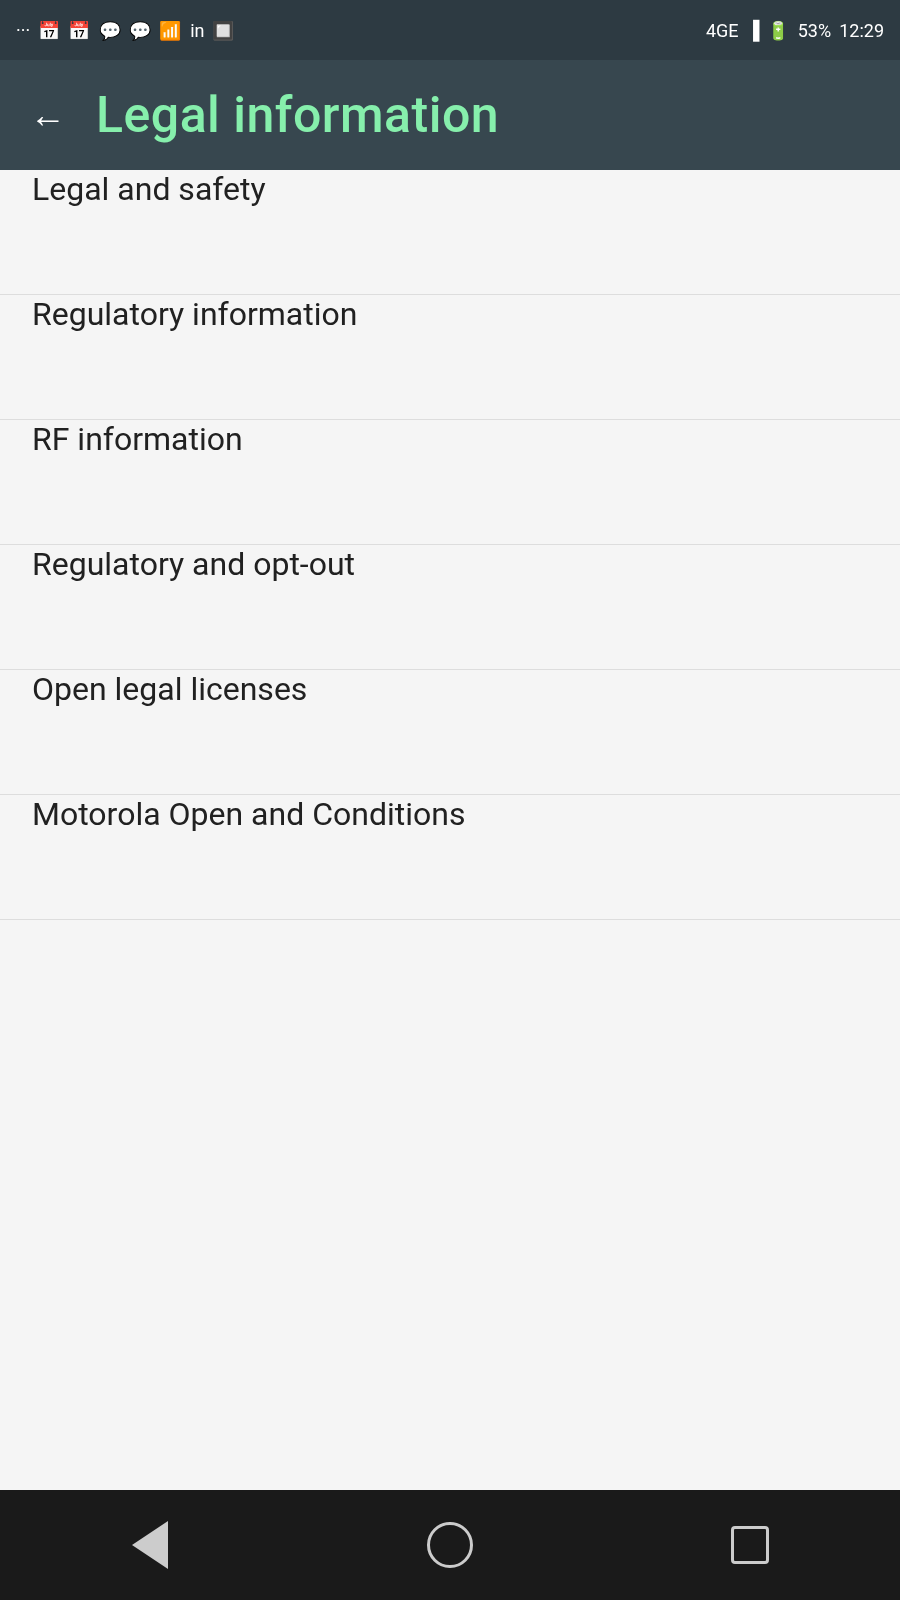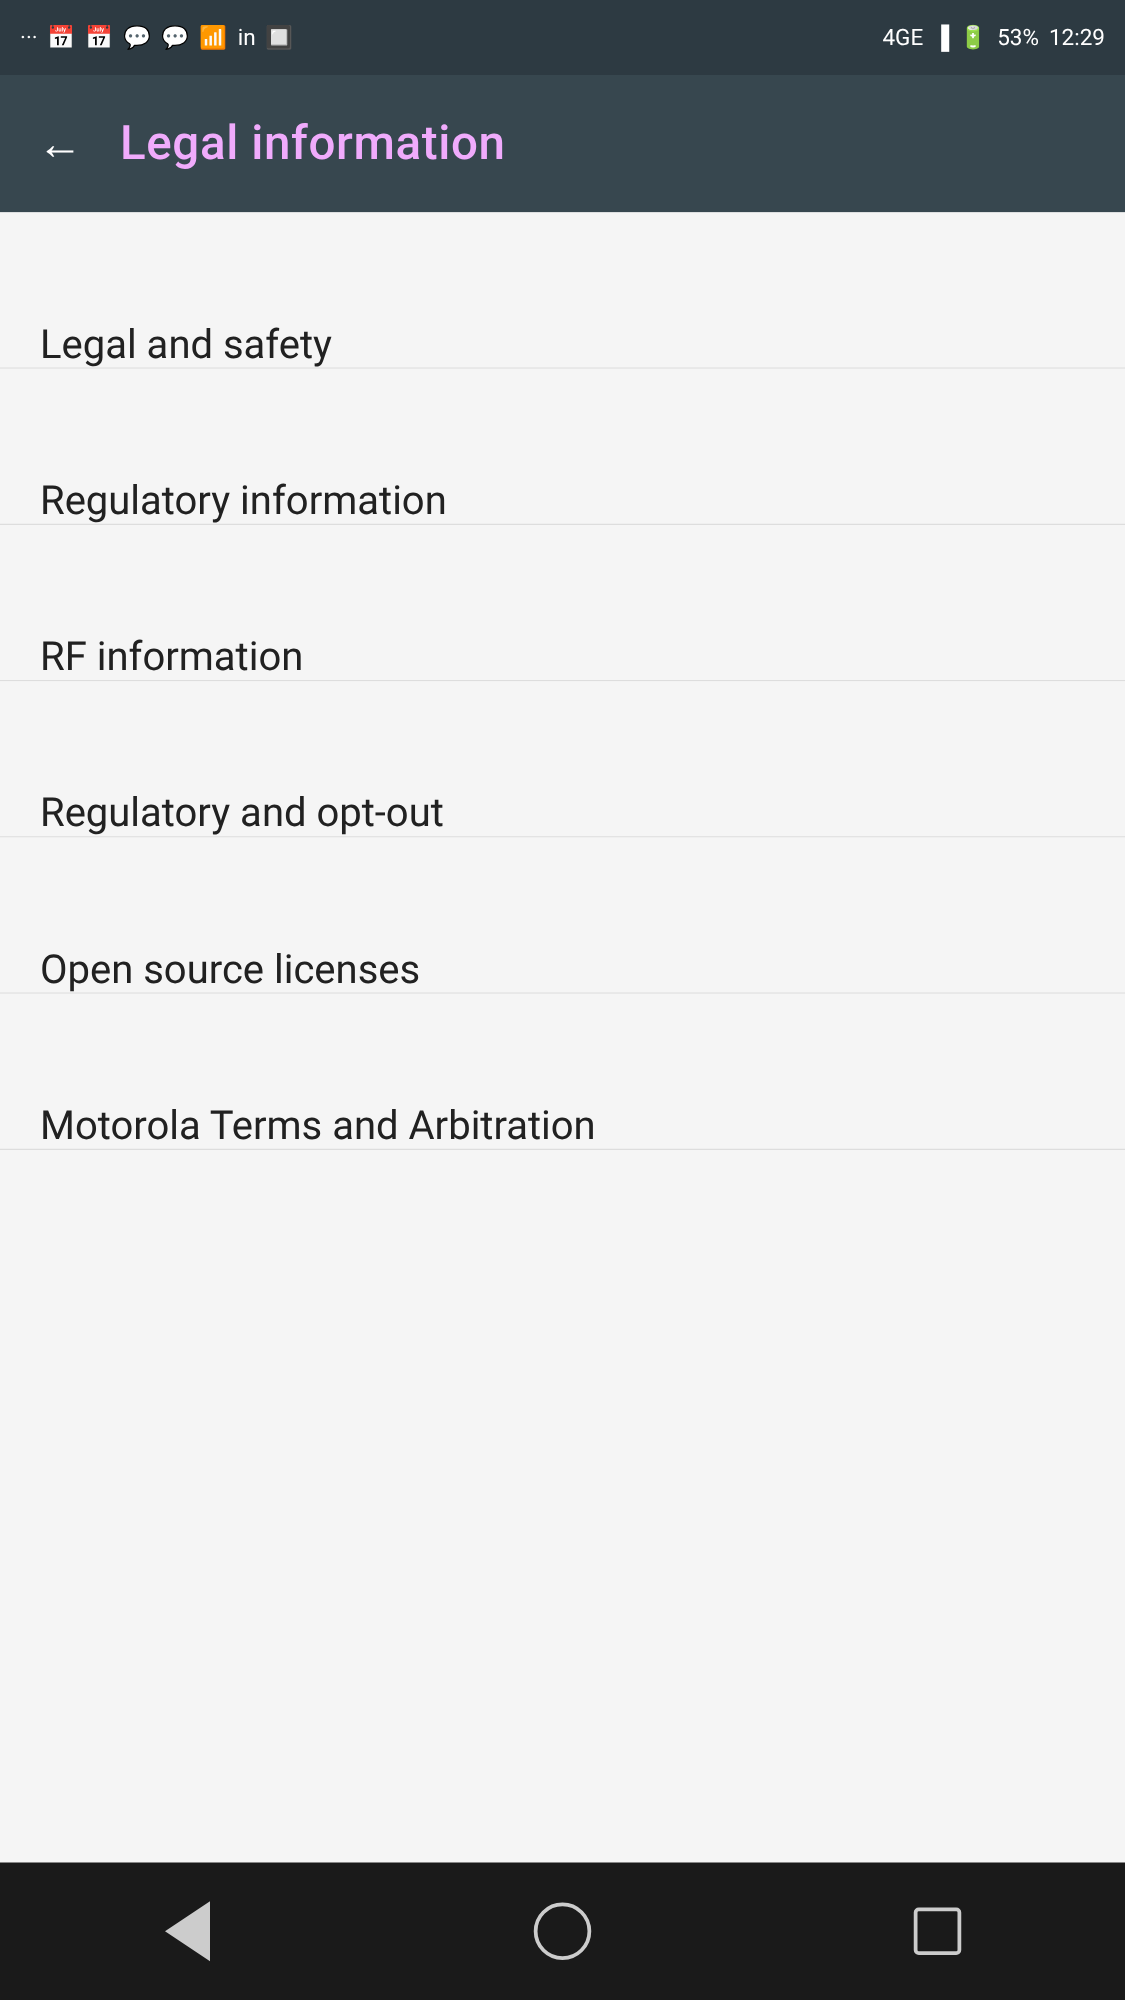--- a/index.html
+++ b/index.html
@@ -62,38 +62,38 @@
       font-size: 36px;
       cursor: pointer;
       display: flex;
       align-items: center;
       justify-content: center;
       width: 48px;
       height: 48px;
     }
 
     .app-bar-title {
-      color: #f0abfc;
-      font-size: 38px;
+      color: #86efac;
+      font-size: 50px;
       font-weight: 500;
       letter-spacing: 0.5px;
     }
 
     
     .menu-list {
       background: #f5f5f5;
       flex: 1;
     }
 
     .menu-item {
       background: #f5f5f5;
       padding: 0 32px;
       height: 125px;
       display: flex;
-      align-items: flex-end;
+      align-items: flex-start;
       border-bottom: 1px solid #ddd;
       cursor: pointer;
     }
 
     .menu-item-text {
       font-size: 32px;
       color: #212121;
       font-weight: 400;
     }
 
@@ -176,24 +176,24 @@
     <div class="menu-item">
       <span class="menu-item-text">Regulatory information</span>
     </div>
     <div class="menu-item">
       <span class="menu-item-text">RF information</span>
     </div>
     <div class="menu-item">
       <span class="menu-item-text">Regulatory and opt-out</span>
     </div>
     <div class="menu-item">
-      <span class="menu-item-text">Open source licenses</span>
-    </div>
-    <div class="menu-item">
-      <span class="menu-item-text">Motorola Terms and Arbitration</span>
+      <span class="menu-item-text">Open legal licenses</span>
+    </div>
+    <div class="menu-item">
+      <span class="menu-item-text">Motorola Open and Conditions</span>
     </div>
   </div>
 
 <div class="bottom-nav">
   <div class="nav-button">
     <div class="nav-back"></div>
   </div>
   <div class="nav-button">
     <div class="nav-home"></div>
   </div>

